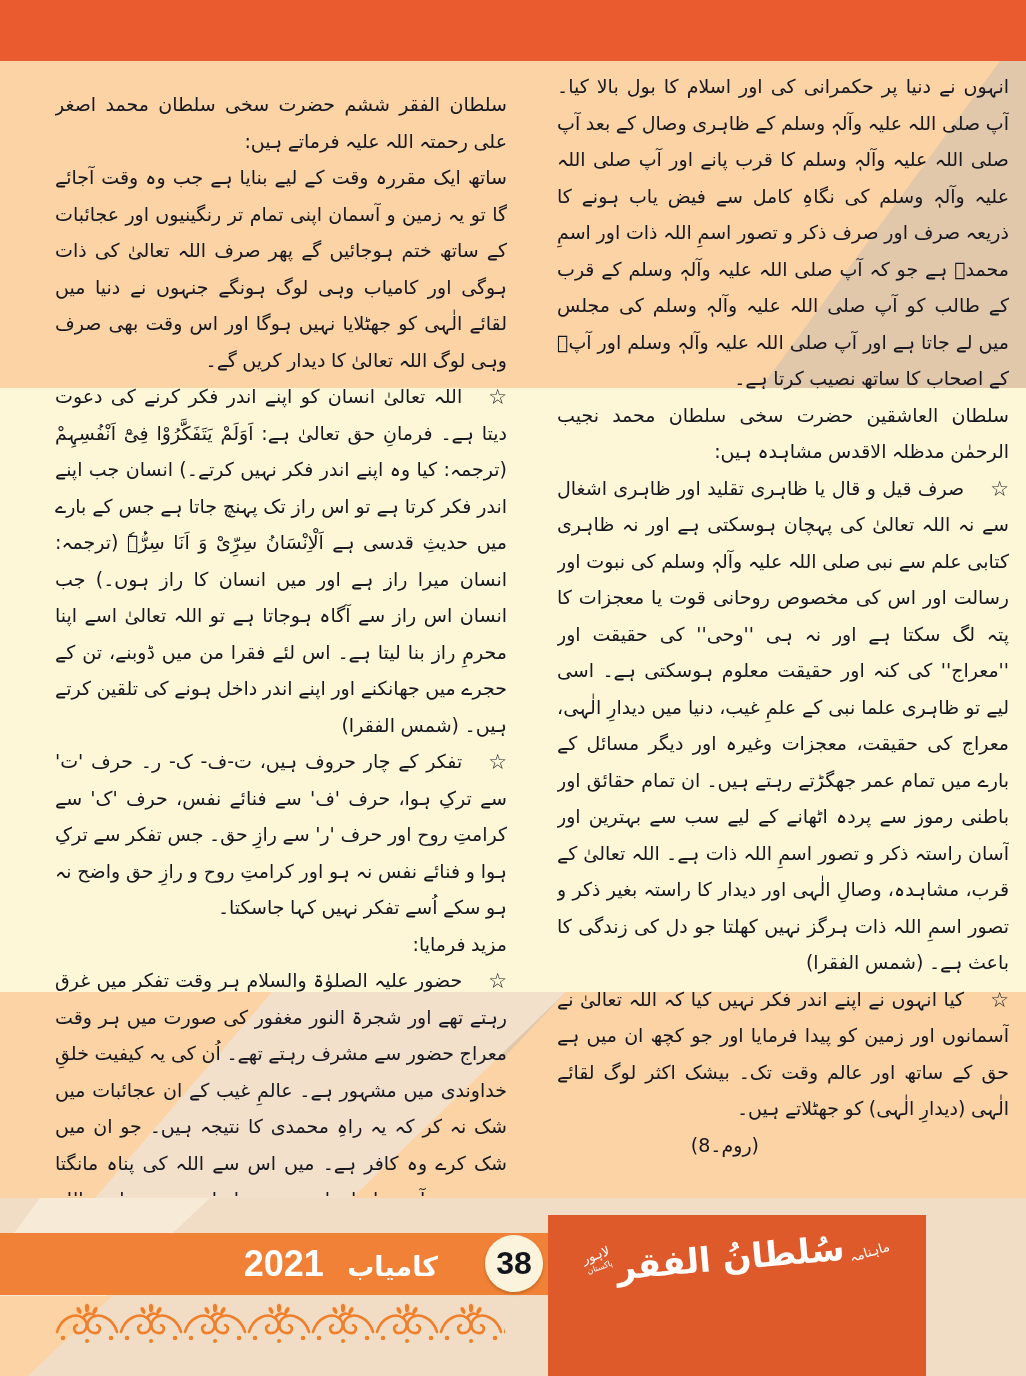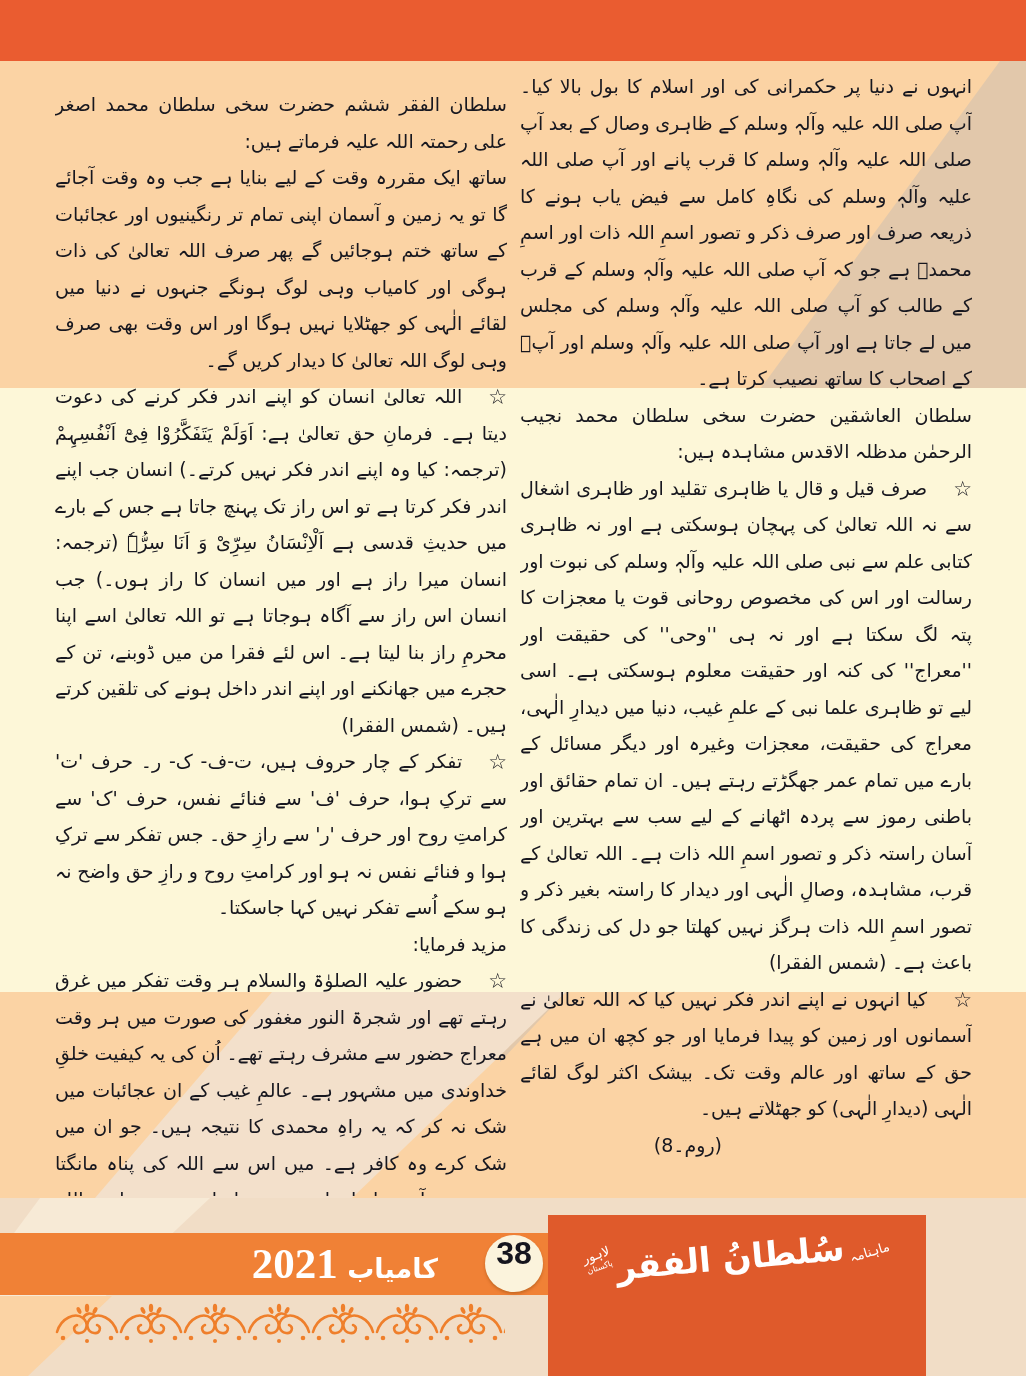--- a/index.html
+++ b/index.html
@@ -12,38 +12,38 @@
   .bg-yellow{background:#FDF7D8;clip-path:polygon(0px 388px,1026px 388px,1026px 992px,0px 992px);}
   .bg-tan-small{background:#E2C8AB;clip-path:polygon(500px 992px,566px 992px,500px 1062px);}
   .bg-cream-band{background:#F3E0CB;clip-path:polygon(272px 992px,566px 992px,352px 1198px,95px 1198px);}
   .bg-footer{background:#F1DDC6;clip-path:polygon(0px 1198px,1026px 1198px,1026px 1376px,0px 1376px);}
   .bg-wedge-light{background:#F7EAD6;clip-path:polygon(40px 1198px,210px 1198px,95px 1306px,0px 1306px,0px 1252px);}
   .bg-wedge-peach{background:#FBD3A4;clip-path:polygon(0px 1296px,112px 1296px,28px 1376px,0px 1376px);}
 
   .top-bar{position:absolute;left:0;top:0;width:1026px;height:61px;background:#EA5C30;}
 
   .col{position:absolute;direction:rtl;color:#17171F;overflow:hidden;}
-  .col-right{left:520px;top:68px;width:452px;height:1128px;}
+  .col-right{left:557px;top:68px;width:452px;height:1128px;}
   .col-left{left:55px;top:86px;width:452px;height:1110px;}
   .para{
     font-size:19px;line-height:36.5px;text-align:justify;text-align-last:right;
     word-spacing:-0.5px;margin:0;
   }
   .para .star{display:inline-block;margin-left:26px;font-size:21px;transform:translateY(1px);}
 
   .date-bar{position:absolute;left:0;top:1233px;width:556px;height:62px;background:#F08136;}
   .date-text{
     position:absolute;right:118px;top:6px;direction:rtl;color:#ffffff;
     font-size:27px;font-weight:bold;line-height:50px;white-space:nowrap;
   }
-  .date-text .year{font-family:Liberation Serif, serif;font-size:43px;letter-spacing:1px;}
+  .date-text .year{font-family:Liberation Sans, sans-serif;font-size:36px;letter-spacing:1px;margin-right:14px;}
   .page-circle{
     position:absolute;left:485px;top:1235px;width:58px;height:57px;border-radius:50%;
     background:#FBF3DC;box-shadow:0 2px 3px rgba(120,60,0,.35);
-    display:flex;justify-content:center;
+    display:flex;align-items:center;justify-content:center;
     font-family:"Liberation Sans",sans-serif;font-weight:bold;font-size:32px;color:#15151E;
   }
   .logo-block{
     position:absolute;left:548px;top:1215px;width:378px;height:161px;background:#DF5A2B;
     display:flex;align-items:flex-start;justify-content:center;
   }
   .logo-inner{
     margin-top:22px;direction:rtl;color:#ffffff;transform:rotate(-5deg);
     display:flex;align-items:center;gap:4px;white-space:nowrap;
   }

